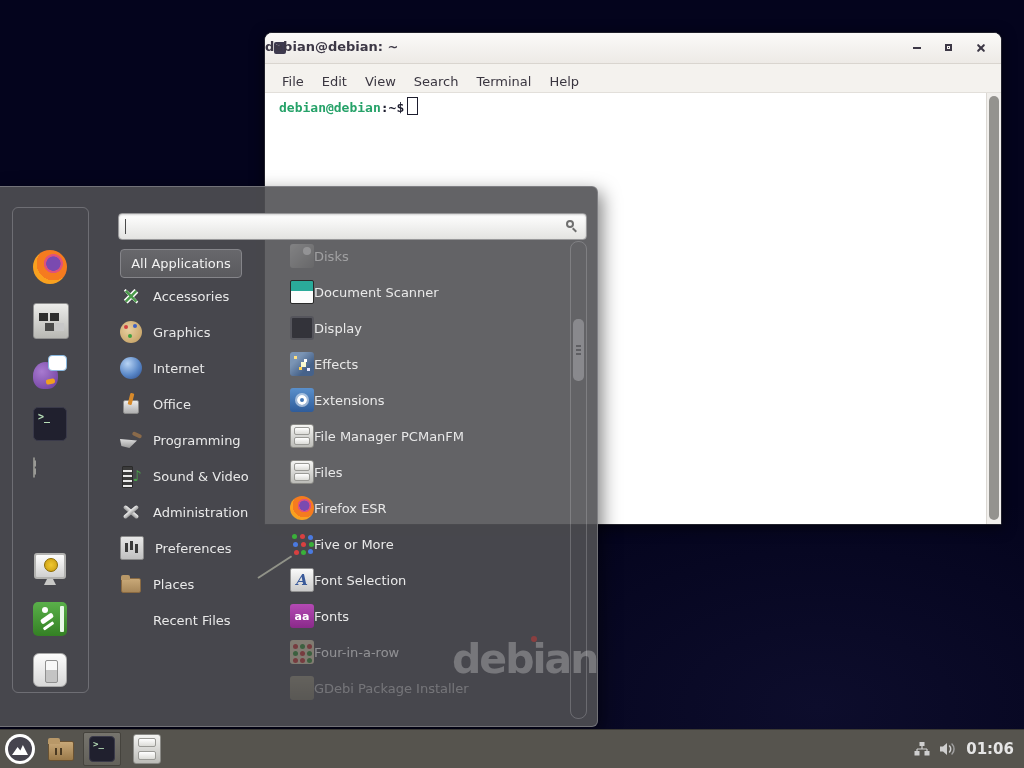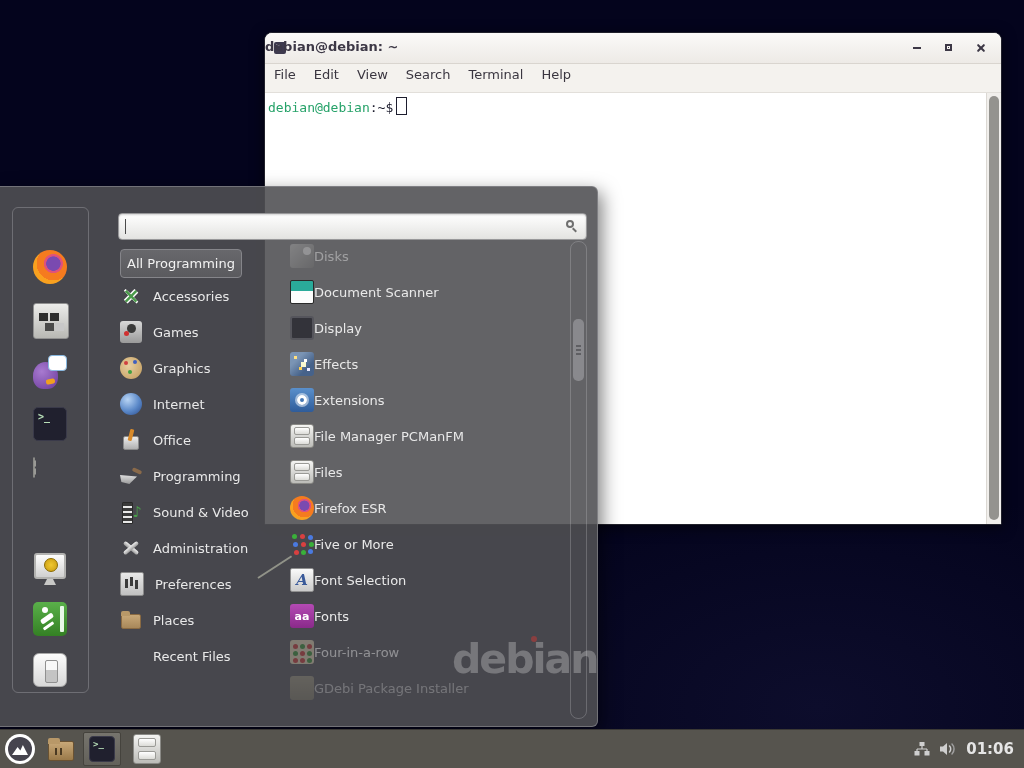--- a/index.html
+++ b/index.html
@@ -17,25 +17,25 @@
   .win-icon::after{content:"";position:absolute;left:2px;top:2px;width:4px;height:2px;background:#9a96a8;}
   .win-title{position:absolute;left:0;right:0;top:6px;text-align:left;
     font-size:13px;font-weight:bold;color:#3d3846;}
   .win-controls{position:absolute;right:8px;top:4px;display:flex;gap:7px;}
   .wc{width:25px;height:21px;display:flex;align-items:center;justify-content:center;border-radius:3px;position:relative;}
   .wc.min i{width:8px;height:2px;background:#3d3846;}
   .wc.max i{width:7px;height:7px;border:2px solid #3d3846;box-sizing:border-box;background:#3d3846;box-shadow:inset 0 0 0 1px #f5f3f0;}
   .wc.close i{position:absolute;width:10px;height:2px;background:#3d3846;border-radius:1px;}
   .wc.close .x1{transform:rotate(45deg);} .wc.close .x2{transform:rotate(-45deg);}
   .menubar{height:28px;background:#f4f2ee;border-bottom:1px solid #e2dfda;
-    display:flex;align-items:flex-start;padding-left:0;}
+    display:flex;align-items:flex-end;padding-left:8px;}
   .menubar span{padding:3px 9px;font-size:13px;color:#3a3640;}
   .term-body{position:relative;height:432px;background:#fff;
     font-family:"DejaVu Sans Mono","Liberation Mono",monospace;font-size:13px;}
-  .prompt-line{position:absolute;left:3px;top:4px;font-weight:normal;white-space:pre;}
+  .prompt-line{position:absolute;left:14px;top:4px;font-weight:bold;white-space:pre;}
   .ph{color:#26a269;} .ps{color:#1d1d2e;}
   .term-cursor{display:inline-block;width:9px;height:16px;border:1px solid #1d1d2e;margin-left:3px;vertical-align:-3px;}
   .term-scrollbar{position:absolute;right:0;top:0;bottom:0;width:14px;background:#f1efec;border-left:1px solid #dbd8d3;}
   .term-thumb{position:absolute;left:2px;right:2px;top:3px;bottom:5px;background:#94938f;border-radius:5px;}
 
   
   .menu-panel{position:absolute;left:0;top:186px;width:598px;height:541px;z-index:2;
     background:rgba(80,80,83,0.89);
     border:1px solid rgba(150,150,156,0.55);border-left:none;
     border-radius:0 6px 6px 0;box-shadow:4px 6px 18px rgba(0,0,0,.5);box-sizing:border-box;}
@@ -252,32 +252,28 @@
           <span class="si-scr"></span>
           <span class="si-pad"></span>
           <span class="si-stand"></span>
         </span>
       <span class="fav-item si-logout" style="top:394px">
           <span class="si-door"></span>
         </span>
       <span class="fav-item si-shutdown" style="top:445px"></span>
     </div>
 
-    <div class="all-apps-btn">All Programming</div>
+    <div class="all-apps-btn">All Applications</div>
 
     <div class="cat-list">
       <div class="cat-row">
           <span class="cat-ic ci-accessories">
             <span>×</span>
           </span>
           <span class="menu-text">Accessories</span>
-        </div>
-      <div class="cat-row">
-          <span class="cat-ic ci-games"></span>
-          <span class="menu-text">Games</span>
         </div>
       <div class="cat-row">
           <span class="cat-ic ci-graphics"></span>
           <span class="menu-text">Graphics</span>
         </div>
       <div class="cat-row">
           <span class="cat-ic ci-internet"></span>
           <span class="menu-text">Internet</span>
         </div>
       <div class="cat-row">

